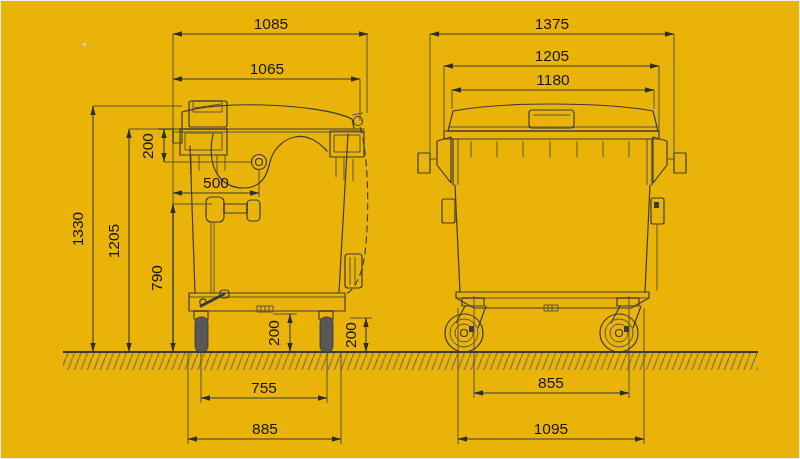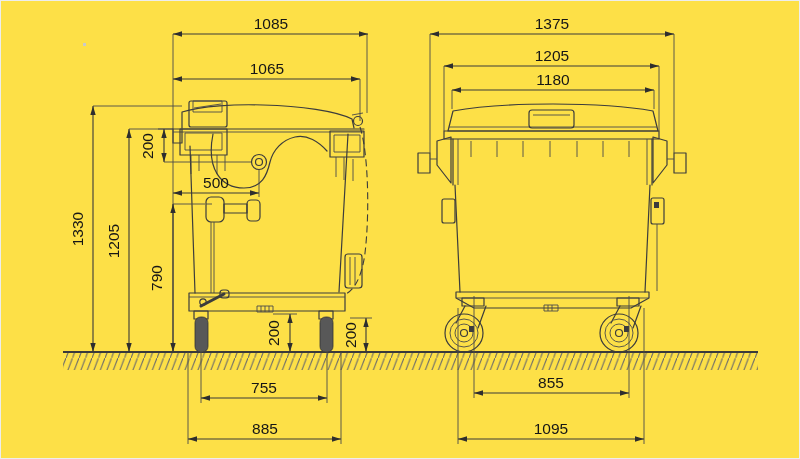--- a/index.html
+++ b/index.html
@@ -1,17 +1,17 @@
 <!DOCTYPE html>
 <html><head>
 <meta charset="utf-8">
 <style>
   html,body{margin:0;padding:0;background:#fff;}
   .canvas{
-    position:relative;width:800px;height:459px;background:#fde047;
+    position:relative;width:800px;height:459px;background:#eab308;
     border:1px solid #ededed;box-sizing:border-box;overflow:hidden;
     font-family:"Liberation Sans","DejaVu Sans",sans-serif;
   }
   svg{display:block;}
   .thin{stroke:#4a4a4a;stroke-width:0.9;fill:none;}
   .dim{stroke:#3a3a3a;stroke-width:1.1;fill:none;}
   .part{stroke:#3c3c3c;stroke-width:1.2;fill:none;stroke-linejoin:round;stroke-linecap:round;}
   .part-thin{stroke:#4a4a4a;stroke-width:0.9;fill:none;stroke-linejoin:round;}
   .dash{stroke:#3c3c3c;stroke-width:1.1;fill:none;stroke-dasharray:7 4;}
   .fillc{fill:#585858;stroke:#333;stroke-width:0.8;}

